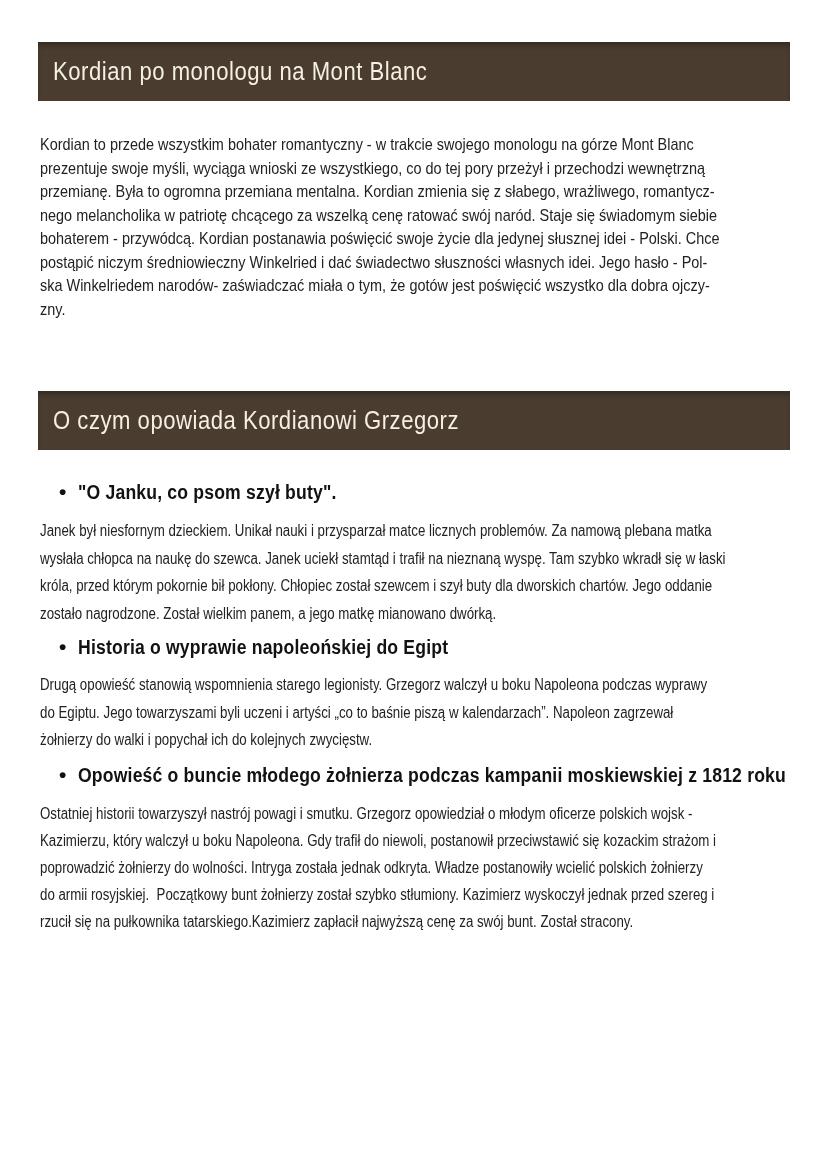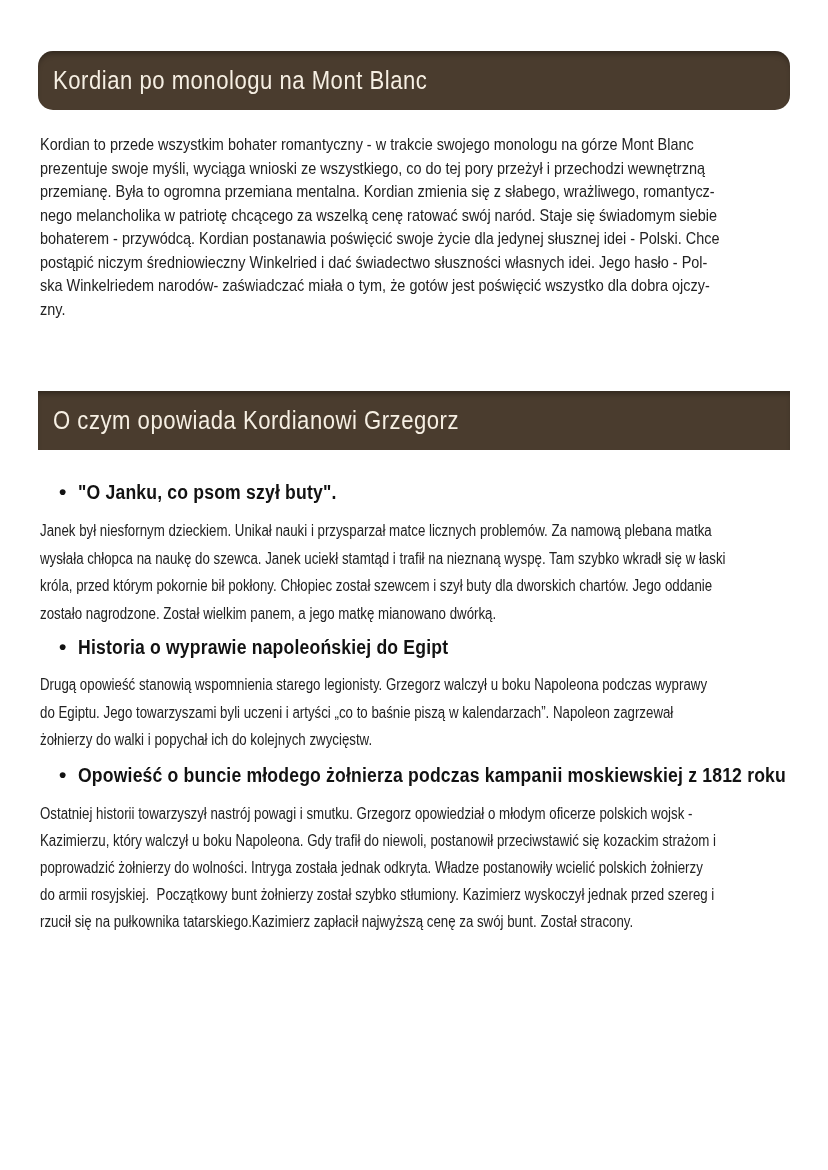--- a/index.html
+++ b/index.html
@@ -16,21 +16,21 @@
     left: 38px;
     width: 752px;
     height: 59px;
     background: var(--header-bar-bg, #4a3c2e);
     display: flex;
     align-items: center;
     padding-left: 15px;
     box-sizing: border-box;
     box-shadow: inset 0 5px 6px -3px rgba(0,0,0,.40);
   }
-  .bar1 { top: 51px; border-radius: 15px; }
+  .bar1 { top: 42px; }
   .bar2 { top: 391px; text-align: center; }
   .bar-title {
     color: var(--header-bar-text, #f6efe3);
     font-size: 26px;
     letter-spacing: .6px;
     white-space: pre;
     transform: scaleX(.85);
     transform-origin: 0 50%;
   }
   .block { position: absolute; left: 40px; }

